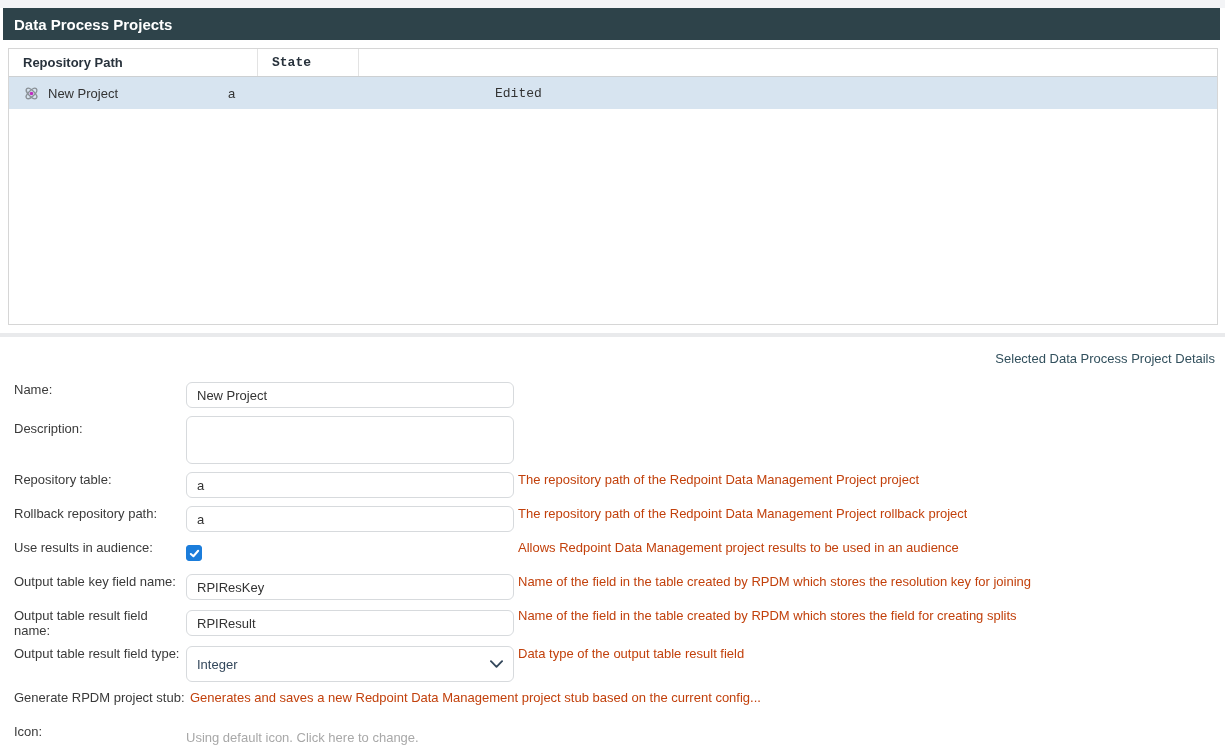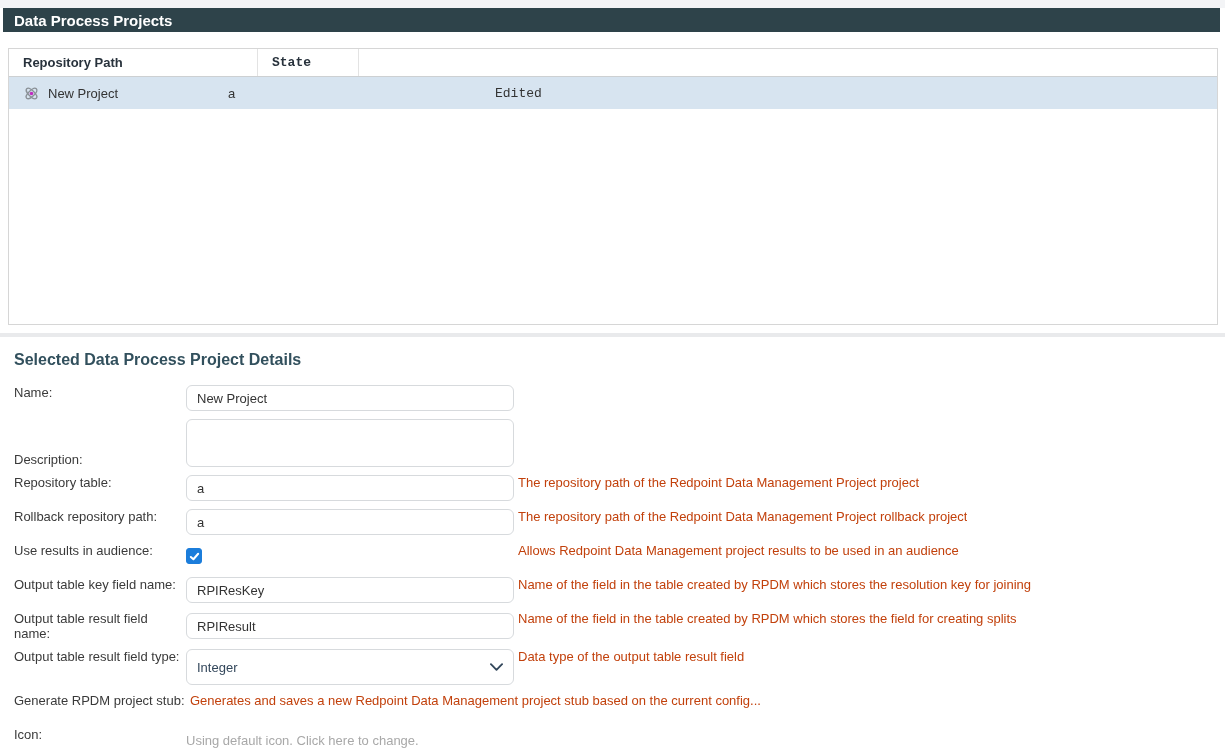--- a/index.html
+++ b/index.html
@@ -9,21 +9,21 @@
     font-size:13px;
     color:#333;
     background:#ffffff;
     overflow:hidden;
     position:relative;
   }
   .top-strip { position:absolute; top:0; left:0; width:1225px; height:8px; background:#f3f4f6; }
 
   
   .titlebar {
-    position:absolute; top:8px; left:3px; width:1217px; height:24px;
+    position:absolute; top:8px; left:3px; width:1217px; height:32px;
     background:#2e434a; color:#ffffff;
     font-size:15px; font-weight:bold;
     display:flex; align-items:center; padding-left:11px;
   }
 
   
   .table-panel {
     position:absolute; top:48px; left:8px; width:1210px; height:277px;
     background:#ffffff; border:1px solid #d6d6d6;
     display:flex; flex-direction:column;
@@ -50,26 +50,26 @@
 
   
   .bottom { position:absolute; top:337px; left:0; width:1225px; height:419px; display:flex; background:#fff; }
   .sidebar { width:166px; flex:0 0 auto; border-right:1px solid #e0e0e0; padding-top:7px; }
   .tab {
     height:44px; display:flex; align-items:center; padding-left:22px;
     font-weight:bold; color:#33475b; font-size:13.5px; cursor:default;
   }
   .tab.selected { background:#ededed; }
   .main { flex:1; padding:14px 10px 0 14px; overflow:hidden; }
-  .main h2 { font-size:16px; font-weight:bold; color:#32505d; margin-bottom:16px; }
+  .main h2 { font-size:13px; font-weight:normal; color:#32505d; margin-bottom:16px;text-align:right; }
 
   
   .form { display:flex; flex-direction:column; gap:8px; }
   .frow { display:flex; min-height:26px; }
-  .frow.top-align { align-items:flex-end; }
+  .frow.top-align { align-items:flex-start; }
   .flabel { width:172px; flex:0 0 auto; color:#3a3a3a; padding-top:0; }
   .top-align .flabel { padding-top:5px; }
   .fctrl { width:328px; flex:0 0 auto; display:flex; align-items:center; }
   .fhelp { margin-left:4px; color:#c2410c; white-space:nowrap; overflow:hidden; }
 
   .tinput {
     width:328px; height:26px; border:1px solid #d7dadd; border-radius:6px;
     padding:0 10px; font-family:"Liberation Sans", sans-serif; font-size:13px; color:#333;
     background:#fff; outline:none;
   }

